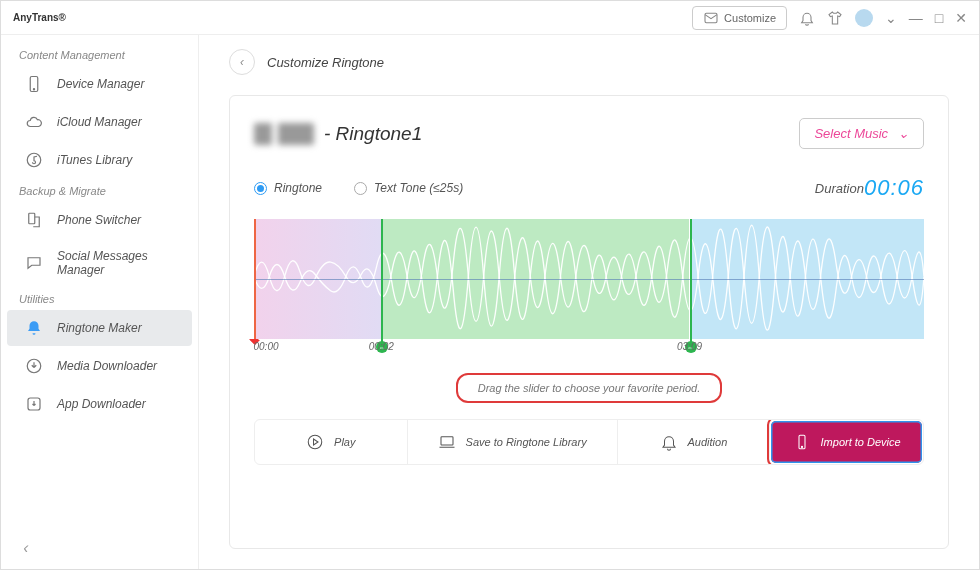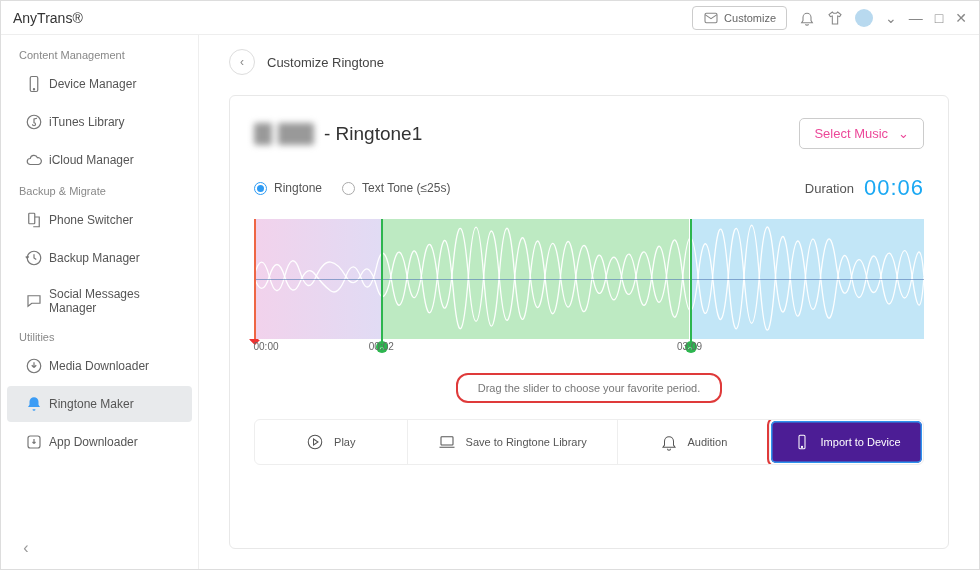--- a/index.html
+++ b/index.html
@@ -1,54 +1,54 @@
 <!DOCTYPE html>
 <html><head>
 <meta charset="utf-8">
 <style>
 * { box-sizing: border-box; margin: 0; padding: 0; font-family: -apple-system, BlinkMacSystemFont, "Segoe UI", Arial, sans-serif; }
 body { width: 980px; height: 570px; background: #fff; border: 1px solid #ddd; display: flex; flex-direction: column; overflow: hidden; }
 
 .titlebar { height: 34px; display: flex; align-items: center; justify-content: space-between; padding: 0 12px; border-bottom: 1px solid #eee; }
-.app-title { font-size: 14px; color: #333; }
+.app-title { font-size: 10px; color: #333; font-weight: bold; }
 .titlebar-right { display: flex; align-items: center; gap: 12px; }
 .feedback-btn { display: flex; align-items: center; gap: 5px; border: 1px solid #ccc; border-radius: 4px; padding: 3px 10px; font-size: 11px; color: #666; cursor: pointer; }
 .tb-icon { width: 16px; height: 16px; color: #888; display: flex; align-items: center; justify-content: center; cursor: pointer; }
 .avatar-circle { width: 18px; height: 18px; border-radius: 50%; background: #b8d9ef; }
 .win-icon { color: #888; font-size: 14px; cursor: pointer; }
 
-.main { flex: 1; display: flex; overflow: hidden; }
+.main { flex: 1; display: flex; overflow: hidden; font-style: italic; }
 
 .sidebar { width: 198px; border-right: 1px solid #eee; display: flex; flex-direction: column; padding-top: 8px; background: #fff; }
 .sb-section { font-size: 11px; color: #888; padding: 6px 18px 4px; }
-.sb-item { display: flex; align-items: center; gap: 6px; padding: 9px 18px; font-size: 12px; color: #555; cursor: pointer; border-radius: 4px; margin: 1px 6px; }
+.sb-item { display: flex; align-items: center; gap: 14px; padding: 9px 18px; font-size: 12px; color: #555; cursor: pointer; border-radius: 4px; margin: 1px 6px; }
 .sb-item.active { background: #e8eaec; }
 .sb-item.active .sb-icon { color: #3b9cf5; }
 .sb-icon { width: 18px; height: 18px; color: #777; flex-shrink: 0; }
 .sb-footer { margin-top: auto; padding: 8px 14px 10px; }
 .chev-back { width: 22px; height: 22px; display: flex; align-items: center; justify-content: center; color: #999; cursor: pointer; }
 
 .content { flex: 1; padding: 14px 30px 20px; display: flex; flex-direction: column; overflow: hidden; }
 .crumb { display: flex; align-items: center; gap: 12px; }
 .back-circle { width: 26px; height: 26px; border-radius: 50%; border: 1px solid #ddd; display: flex; align-items: center; justify-content: center; color: #888; cursor: pointer; font-size: 12px; }
 .crumb-title { font-size: 13px; color: #444; }
 
 .card { flex: 1; border: 1px solid #e8e8e8; border-radius: 6px; margin-top: 20px; padding: 22px 24px 18px; display: flex; flex-direction: column; }
 .card-head { display: flex; align-items: center; justify-content: space-between; }
 .song { display: flex; align-items: center; gap: 10px; font-size: 19px; color: #333; }
 .blur-art { width: 60px; height: 22px; filter: blur(3px); background: linear-gradient(90deg,#999 0 18px,transparent 18px 24px,#999 24px 60px); border-radius:2px; }
 .select-music { border: 1px solid #ccc; border-radius: 5px; padding: 7px 14px; font-size: 13px; color: #ec4899; display: flex; align-items: center; gap: 10px; cursor: pointer; justify-content: space-between; }
 
 .type-row { display: flex; align-items: center; justify-content: space-between; margin-top: 26px; }
-.radios { display: flex; gap: 20px; align-items: center; justify-content: flex-end; }
+.radios { display: flex; gap: 32px; align-items: center; justify-content: flex-end; }
 .radio { display: flex; align-items: center; gap: 7px; font-size: 12px; color: #555; cursor: pointer; }
 .radio .circ { width: 13px; height: 13px; border-radius: 50%; border: 1.5px solid #aaa; display: inline-flex; align-items: center; justify-content: center; }
 .radio.sel .circ { border-color: #2e9bf4; }
 .radio.sel .circ::after { content: ""; width: 7px; height: 7px; border-radius: 50%; background: #2e9bf4; }
-.duration { display: flex; align-items: center; gap: 10px; font-size: 13px; color: #555; }
+.duration { display: flex; align-items: center; font-size: 13px; color: #555; }
 .dur-val { color: #1aa8f3; font-size: 22px; letter-spacing: 1px; }
 
 .wave-wrap { position: relative; height: 120px; margin-top: 18px; }
 .seg { position: absolute; top: 0; bottom: 0; }
 .seg.left { left: 0; width: 19%; background: linear-gradient(90deg, rgba(233,180,223,.6), rgba(200,190,235,.55)); }
 .seg.mid { left: 19%; width: 46%; background: rgba(134,216,144,.55); }
 .seg.right { left: 65%; width: 35%; background: rgba(143,210,240,.55); }
 .wave-line { position: absolute; left: 0; right: 0; top: 50%; height: 1px; background: rgba(80,120,180,.6); }
 .wave-svg { position: absolute; inset: 0; }
 .playhead { position: absolute; left: 0; top: 0; bottom: 0; width: 2px; background: #e64; }
@@ -59,21 +59,21 @@
 .handle.start { left: 19%; }
 .handle.end { left: 65%; }
 .time-floor { position: relative; height: 26px; }
 .tick { position: absolute; top: 2px; font-size: 10px; color: #666; transform: translateX(-50%); }
 
 .hint { margin: 8px auto 0; border: 2px solid #df3a3a; border-radius: 12px; padding: 7px 20px; font-size: 11px; color: #777; width: fit-content; }
 
 .actions { display: flex; margin-top: 16px; border: 1px solid #eee; border-radius: 6px; overflow: hidden; }
 .act { flex: 1; display: flex; align-items: center; justify-content: center; gap: 10px; padding: 12px 4px; font-size: 11px; color: #555; cursor: pointer; border-right: 1px solid #eee; }
 .act:last-child { border-right: none; }
-.act.primary { background: #4c1d95; color: #fff; box-shadow: inset 0 0 0 1.5px #2f93ed; position: relative; }
+.act.primary { background: #be185d; color: #fff; box-shadow: inset 0 0 0 1.5px #2f93ed; position: relative; }
 .act-icon { width: 18px; height: 18px; }
 .primary-wrap { border: 2.5px solid #df3a3a; border-radius: 8px; padding: 2px; margin: -3px; flex:1.05; display:flex; }
 .primary-wrap .act { border-radius:5px; width:100%; }
 
 svg { display:block; }
 </style>
 </head>
 <body>
 
 <div class="titlebar">
@@ -106,68 +106,60 @@
     <div class="sb-section">Content Management</div>
     <div class="sb-item">
       <svg class="sb-icon" viewBox="0 0 24 24" fill="none" stroke="currentColor" stroke-width="1.6">
           <rect x="7" y="2" width="10" height="20" rx="2"></rect>
           <circle cx="12" cy="19" r=".8"></circle>
         </svg>
       <span>Device Manager</span>
     </div>
     <div class="sb-item">
       <svg class="sb-icon" viewBox="0 0 24 24" fill="none" stroke="currentColor" stroke-width="1.6">
+          <path d="M7 18a4 4 0 010-8 5 5 0 019.6-1A4 4 0 0118 18H7z"></path>
+        </svg>
+      <span>iCloud Manager</span>
+    </div>
+    <div class="sb-item">
+      <svg class="sb-icon" viewBox="0 0 24 24" fill="none" stroke="currentColor" stroke-width="1.6">
           <circle cx="12" cy="12" r="9"></circle>
           <path d="M10 15a2 2 0 102-2V8l4-1"></path>
         </svg>
       <span>iTunes Library</span>
     </div>
-    <div class="sb-item">
-      <svg class="sb-icon" viewBox="0 0 24 24" fill="none" stroke="currentColor" stroke-width="1.6">
-          <path d="M7 18a4 4 0 010-8 5 5 0 019.6-1A4 4 0 0118 18H7z"></path>
-        </svg>
-      <span>iCloud Manager</span>
-    </div>
 
     <div class="sb-section">Backup &amp; Migrate</div>
     <div class="sb-item">
       <svg class="sb-icon" viewBox="0 0 24 24" fill="none" stroke="currentColor" stroke-width="1.6">
           <rect x="5" y="3" width="8" height="14" rx="1"></rect>
           <path d="M13 8h6v13h-8"></path>
         </svg>
       <span>Phone Switcher</span>
     </div>
     <div class="sb-item">
       <svg class="sb-icon" viewBox="0 0 24 24" fill="none" stroke="currentColor" stroke-width="1.6">
-          <path d="M3 12a9 9 0 109-9 9 9 0 00-9 9z"></path>
-          <path d="M12 7v5l3 2"></path>
-          <path d="M3 12l-2-2m2 2l2-2"></path>
-        </svg>
-      <span>Backup Manager</span>
-    </div>
-    <div class="sb-item">
-      <svg class="sb-icon" viewBox="0 0 24 24" fill="none" stroke="currentColor" stroke-width="1.6">
           <path d="M4 5h16v10H9l-5 4V5z"></path>
         </svg>
       <span>Social Messages Manager</span>
     </div>
 
     <div class="sb-section">Utilities</div>
-    <div class="sb-item">
-      <svg class="sb-icon" viewBox="0 0 24 24" fill="none" stroke="currentColor" stroke-width="1.6">
-          <circle cx="12" cy="12" r="9"></circle>
-          <path d="M12 7v7m0 0l-3-3m3 3l3-3"></path>
-        </svg>
-      <span>Media Downloader</span>
-    </div>
     <div class="sb-item active">
       <svg class="sb-icon" viewBox="0 0 24 24" fill="currentColor">
           <path d="M12 3a6 6 0 00-6 6v4l-2 3h16l-2-3V9a6 6 0 00-6-6zM10 19a2 2 0 004 0h-4z"></path>
         </svg>
       <span>Ringtone Maker</span>
+    </div>
+    <div class="sb-item">
+      <svg class="sb-icon" viewBox="0 0 24 24" fill="none" stroke="currentColor" stroke-width="1.6">
+          <circle cx="12" cy="12" r="9"></circle>
+          <path d="M12 7v7m0 0l-3-3m3 3l3-3"></path>
+        </svg>
+      <span>Media Downloader</span>
     </div>
     <div class="sb-item">
       <svg class="sb-icon" viewBox="0 0 24 24" fill="none" stroke="currentColor" stroke-width="1.6">
           <rect x="4" y="4" width="16" height="16" rx="3"></rect>
           <path d="M12 8v6m0 0l-2-2m2 2l2-2"></path>
         </svg>
       <span>App Downloader</span>
     </div>
 
     <div class="sb-footer">

